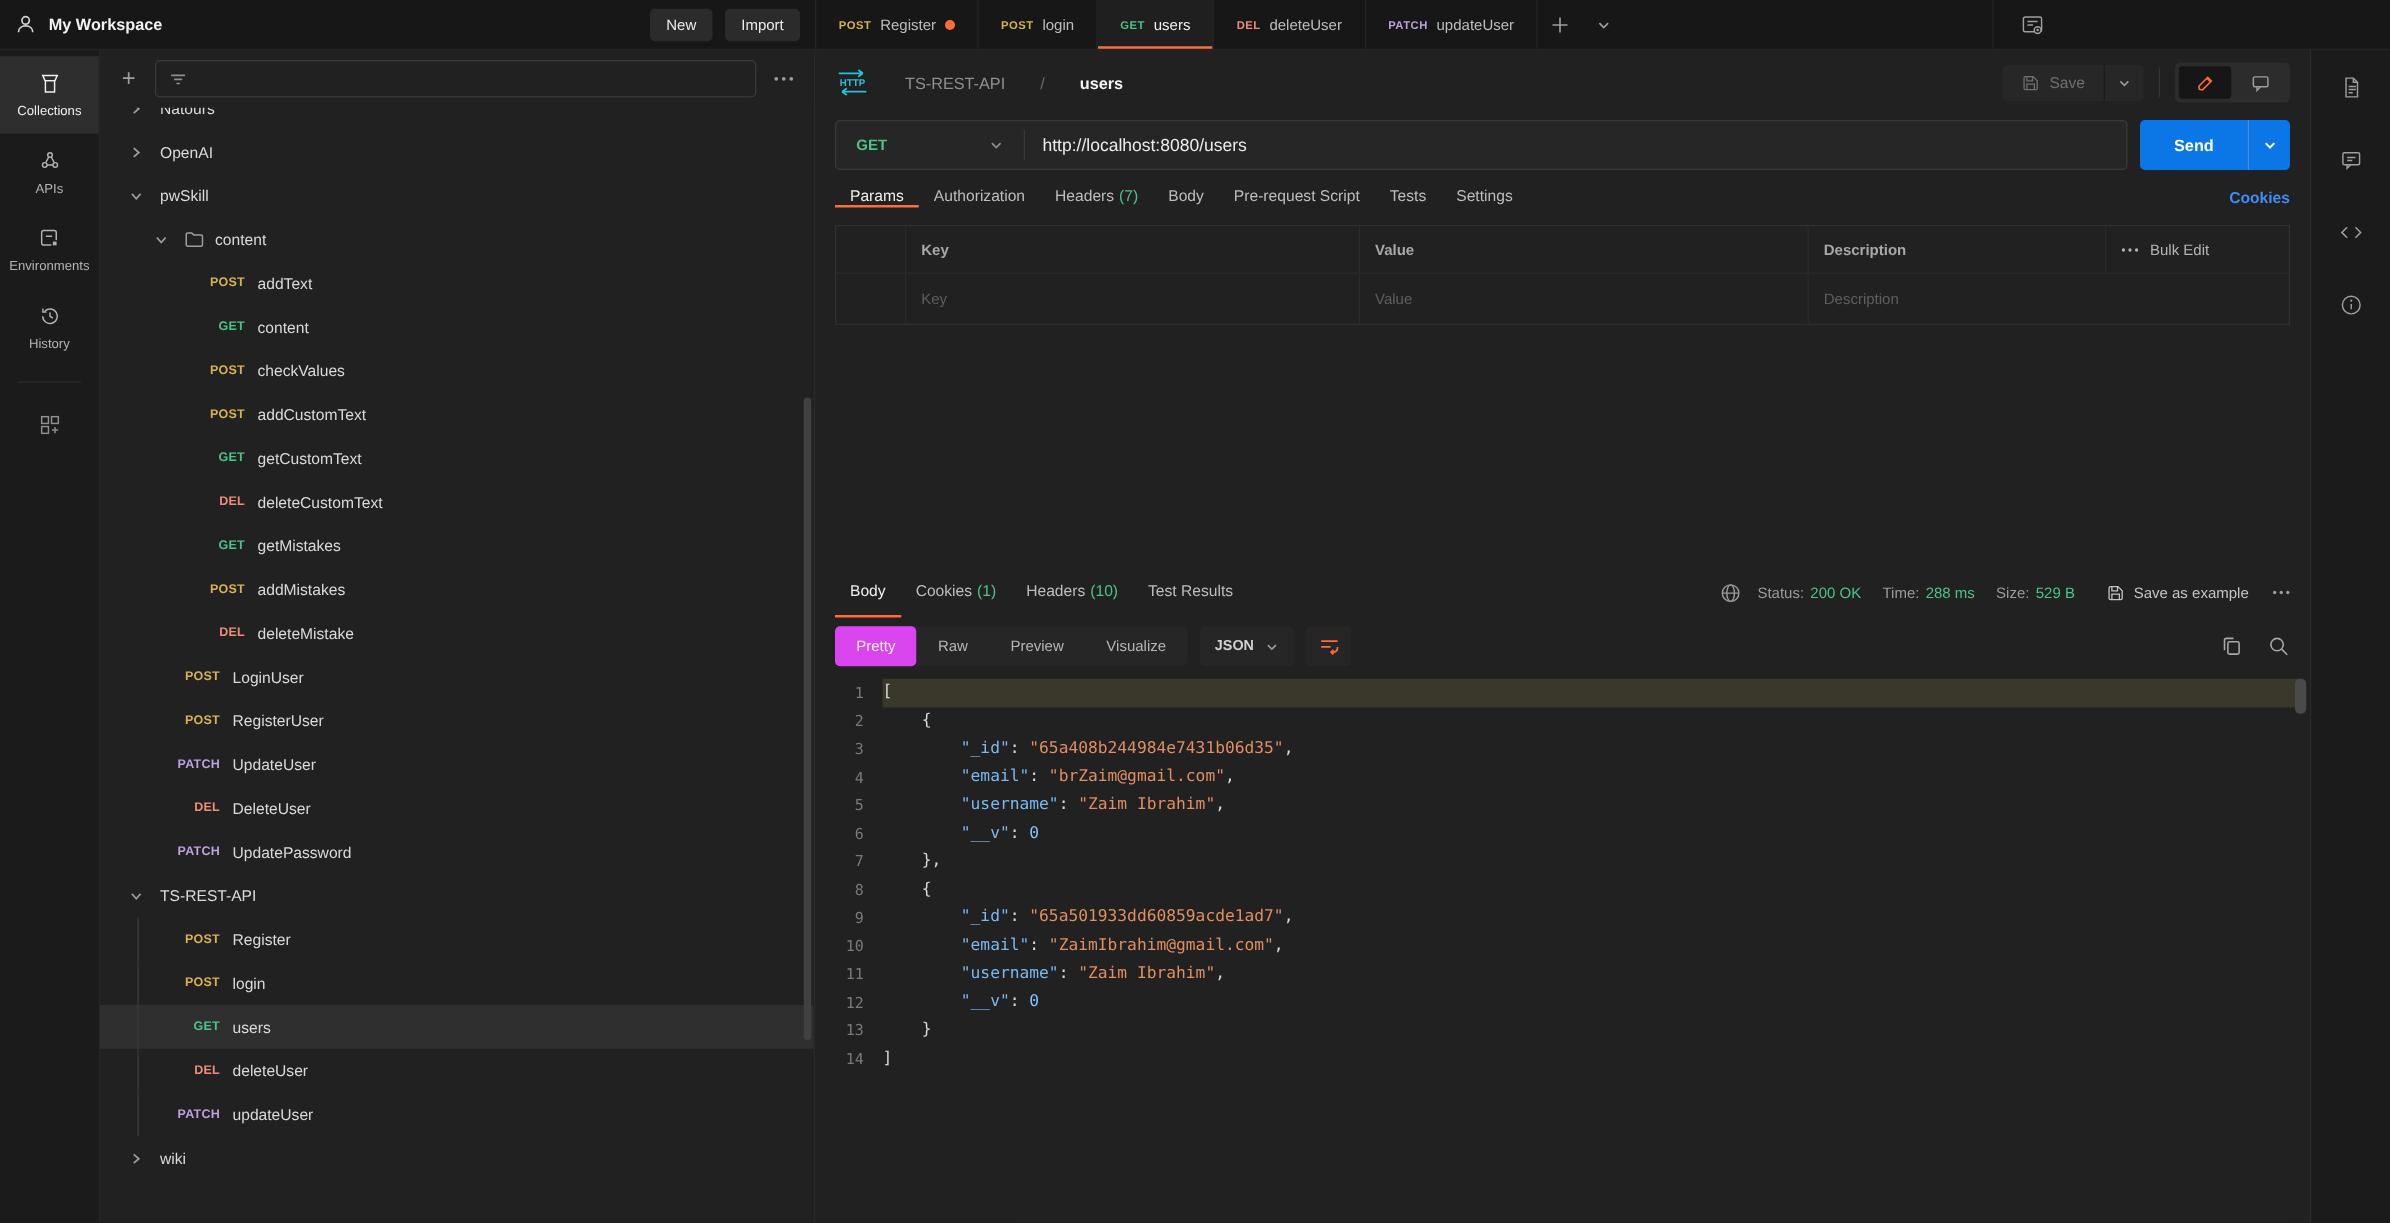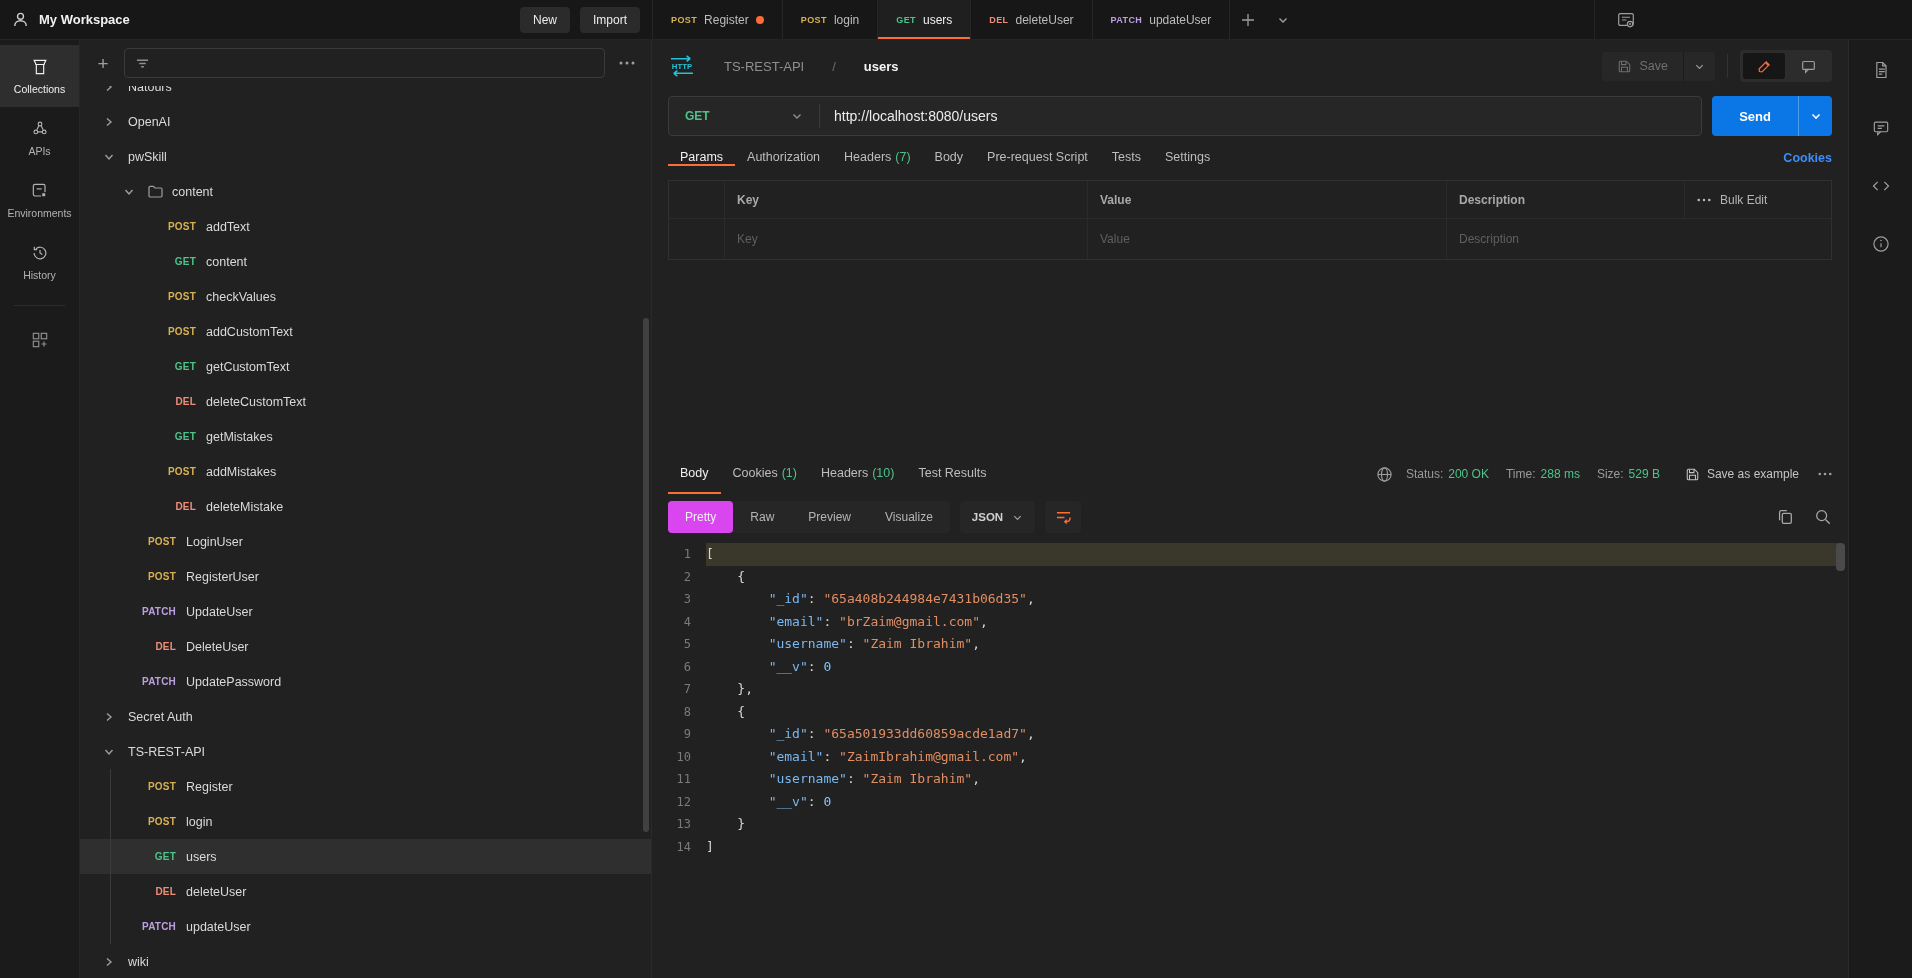--- a/index.html
+++ b/index.html
@@ -337,28 +337,20 @@
             <span class="tmeth m-patch">PATCH</span>
             <span class="tlab">UpdateUser</span>
           </div>
           <div class="trow" style="padding-left: 44px;">
             <span class="tmeth m-del">DEL</span>
             <span class="tlab">DeleteUser</span>
           </div>
           <div class="trow" style="padding-left: 44px;">
             <span class="tmeth m-patch">PATCH</span>
             <span class="tlab">UpdatePassword</span>
-          </div>
-          <div class="trow" style="padding-left: 24px;">
-            <span class="tchev">
-              <svg width="10" height="10" viewBox="0 0 10 10" fill="none" stroke="currentColor" stroke-width="1.4">
-                <path d="M3 1.5L7 5 3 8.5"></path>
-              </svg>
-            </span>
-            <span class="tlab col-lab">Secret Auth</span>
           </div>
           <div class="trow" style="padding-left: 24px;">
             <span class="tchev">
               <svg width="10" height="10" viewBox="0 0 10 10" fill="none" stroke="currentColor" stroke-width="1.4">
                 <path d="M1.5 3L5 7l3.5-4"></path>
               </svg>
             </span>
             <span class="tlab col-lab">TS-REST-API</span>
           </div>
           <div class="trow g" style="padding-left: 44px;">

